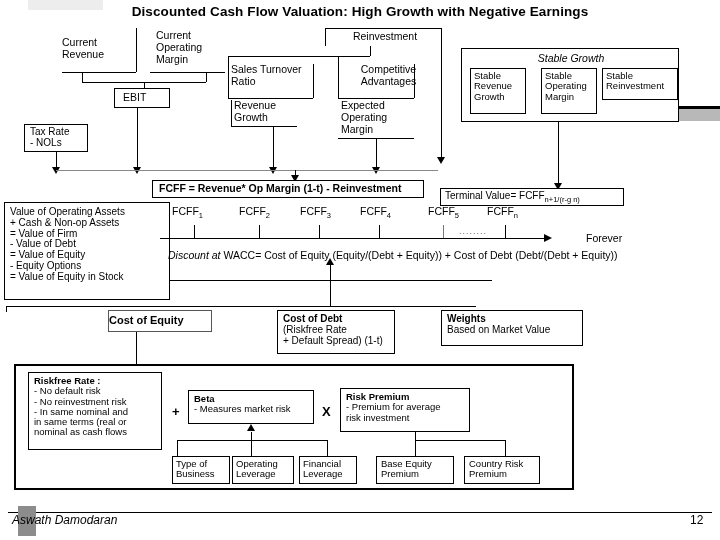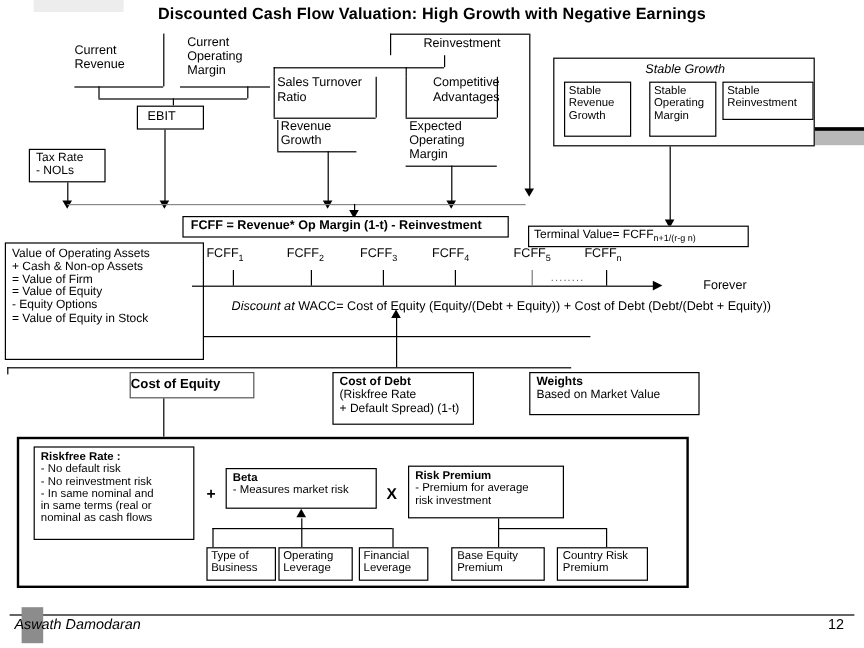--- a/index.html
+++ b/index.html
@@ -155,20 +155,21 @@
   </div>
 
   <div class="box" style="left:440px;top:188px;width:184px;height:18px;font-size:10px;padding:2px 0 0 4px;">
     <span>Terminal Value= FCFF</span><span class="sub">n+1/(r-g n)</span>
   </div>
 
   <div class="box" style="left:4px;top:202px;width:166px;height:98px;font-size:10px;padding:4px 0 0 5px;">
     <span class="t">Value of Operating Assets</span>
     <span class="t">+ Cash &amp; Non-op Assets</span>
     <span class="t">= Value of Firm</span>
+    <span class="t">- Value of Debt</span>
     <span class="t">= Value of Equity</span>
     <span class="t">- Equity Options</span>
     <span class="t">= Value of Equity in Stock</span>
   </div>
 
   <div class="lbl" style="left:172px;top:206px;font-size:10.5px;">
     <span>FCFF</span><span class="sub">1</span>
   </div>
   <div class="lbl" style="left:239px;top:206px;font-size:10.5px;">
     <span>FCFF</span><span class="sub">2</span>
@@ -190,21 +191,21 @@
   <div class="arrow-r" style="left:544px;top:234px;"></div>
   <div class="tick" style="left:194px;top:225px;"></div>
   <div class="tick" style="left:259px;top:225px;"></div>
   <div class="tick" style="left:319px;top:225px;"></div>
   <div class="tick" style="left:379px;top:225px;"></div>
   <div class="tick" style="left:443px;top:225px;background:#7a7a7a;"></div>
   <div class="tick" style="left:505px;top:225px;"></div>
   <div class="dots" style="left:459px;top:226px;color:#666;">........</div>
   <div class="lbl" style="left:586px;top:233px;font-size:10.5px;">Forever</div>
 
-  <div class="lbl" style="left:168px;top:250px;font-size:10.5px;white-space:nowrap;margin-left:25px;">
+  <div class="lbl" style="left:168px;top:250px;font-size:10.5px;white-space:nowrap;">
     <span class="ital">Discount at</span>
     <span>WACC= Cost of Equity (Equity/(Debt + Equity)) + Cost of Debt (Debt/(Debt + Equity))</span>
   </div>
   <div class="ln hln" style="left:170px;top:280px;width:322px;"></div>
   <div class="ln vln" style="left:330px;top:262px;height:18px;"></div>
   <div class="arrow-u" style="left:326px;top:258px;"></div>
   <div class="ln vln" style="left:330px;top:280px;height:26px;"></div>
 
   <div class="ln hln" style="left:6px;top:306px;width:470px;"></div>
   <div class="ln vln" style="left:6px;top:306px;height:6px;"></div>

